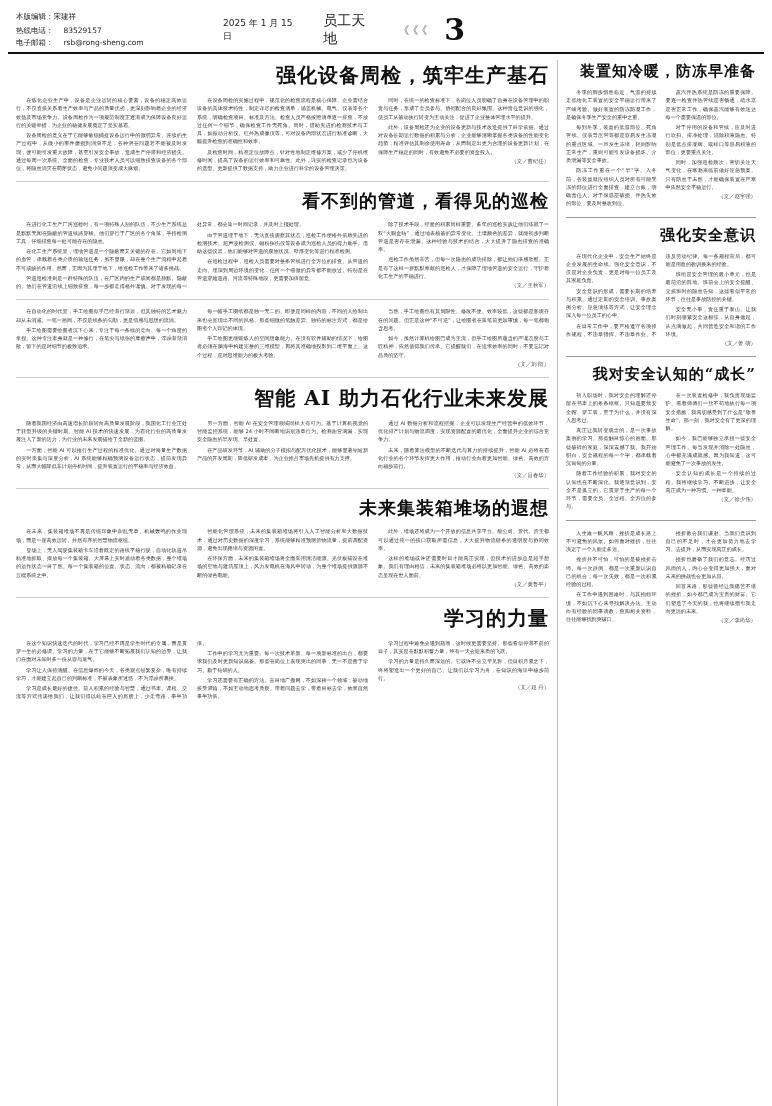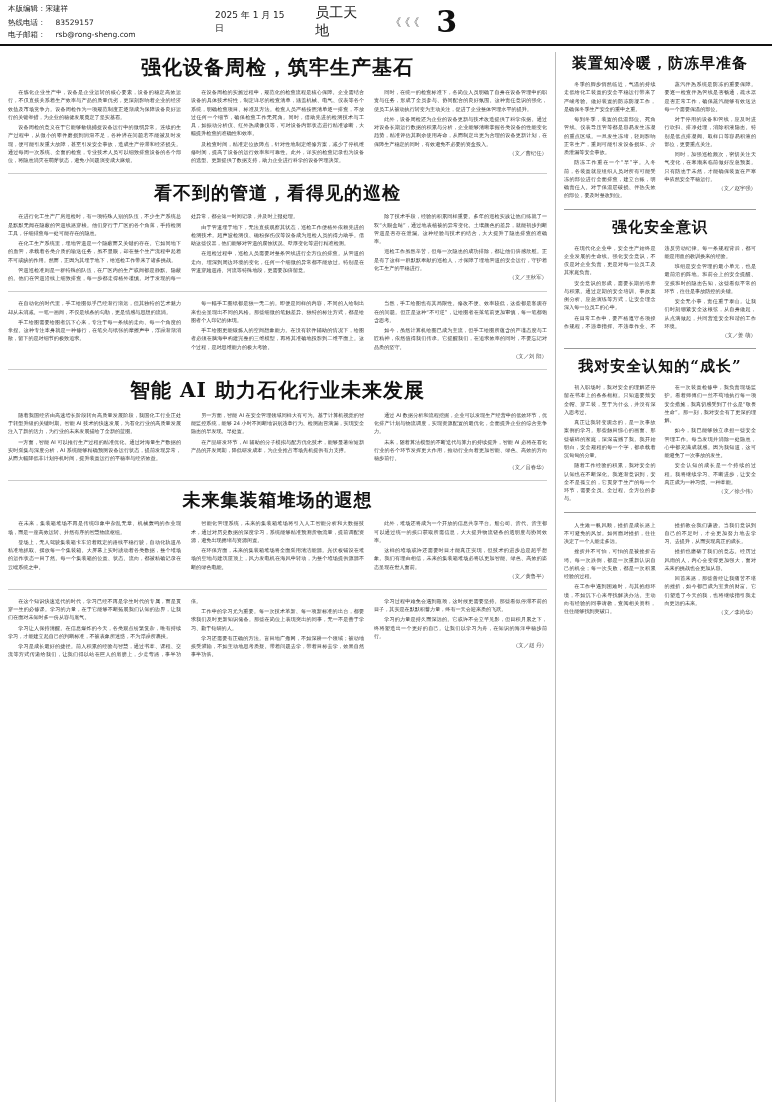--- a/index.html
+++ b/index.html
@@ -7,21 +7,21 @@
     width:772px;height:1106px;
     background:#ffffff;
     font-family:"DejaVu Sans","Liberation Sans",sans-serif;
     color:#111;
     overflow:hidden;
   }
   .page{
     position:relative;
     width:772px;height:1080px;
     box-sizing:border-box;
-    padding:0;
+    padding:8px;
   }
   
   .masthead{
     position:relative;
     height:44px;
     border-bottom:2px solid #111;
     display:flex;align-items:center;
   }
   .mast-left{
     width:215px;
@@ -79,21 +79,21 @@
   }
   .col-right{
     width:200px;
     padding-left:8px;
     box-sizing:border-box;
   }
   .art{margin-bottom:9px;}
   h2.head{
     font-family:"DejaVu Serif","Liberation Serif",serif;
     font-weight:bold;
-    text-align:center;
+    text-align:right;
     margin:2px 0 7px 0;
     color:#111;
     letter-spacing:1px;
   }
   .h-xl{font-size:20px;}
   .h-lg{font-size:18px;}
   .h-md{font-size:15px;}
   .cols3{column-count:3;column-gap:10px;}
   .cols2{column-count:2;column-gap:9px;}
   p.tx{
@@ -218,20 +218,21 @@
           <p class="tx">在环保方面，未来的集装箱堆场将全面采用清洁能源。光伏板铺设在堆场的空地与建筑屋顶上，风力发电机在海风中转动，为整个堆场提供源源不断的绿色电能。</p>
           <p class="tx">此外，堆场还将成为一个开放的信息共享平台。船公司、货代、货主都可以通过统一的接口获取所需信息，大大提升物流链条的透明度与协同效率。</p>
           <p class="tx">这样的堆场或许还需要时日才能真正实现，但技术的进步总是超乎想象。我们有理由相信，未来的集装箱堆场必将以更加智能、绿色、高效的姿态呈现在世人面前。</p>
           <p class="byline">（文／黄鲁平）</p>
         </div>
       </div>
 
       <hr class="rule">
 
       <div class="art">
+        <h2 class="head h-xl">学习的力量</h2>
         <div class="cols3">
           <p class="tx">在这个知识快速迭代的时代，学习已经不再是学生时代的专属，而是贯穿一生的必修课。学习的力量，在于它能够不断拓展我们认知的边界，让我们在面对未知时多一份从容与底气。</p>
           <p class="tx">学习让人保持清醒。在信息爆炸的今天，各类观点纷繁复杂，唯有持续学习，才能建立起自己的判断标准，不被表象所迷惑，不为浮躁所裹挟。</p>
           <p class="tx">学习是成长最好的捷径。前人积累的经验与智慧，通过书本、课程、交流等方式传递给我们，让我们得以站在巨人的肩膀上，少走弯路，事半功倍。</p>
           <p class="tx">工作中的学习尤为重要。每一次技术革新、每一项新标准的出台，都要求我们及时更新知识储备。那些在岗位上表现突出的同事，无一不是善于学习、勤于钻研的人。</p>
           <p class="tx">学习还需要有正确的方法。盲目地广撒网，不如深耕一个领域；被动地接受灌输，不如主动地思考质疑。带着问题去学，带着目标去学，效果自然事半功倍。</p>
           <p class="tx">学习过程中难免会遇到瓶颈，这时候更需要坚持。那些看似停滞不前的日子，其实是在默默积蓄力量，终有一天会迎来质的飞跃。</p>
           <p class="tx">学习的力量是持久而深远的。它或许不会立竿见影，但日积月累之下，终将塑造出一个更好的自己。让我们以学习为舟，在知识的海洋中稳步前行。</p>
           <p class="byline">（文／赵 丹）</p>
         </div>

